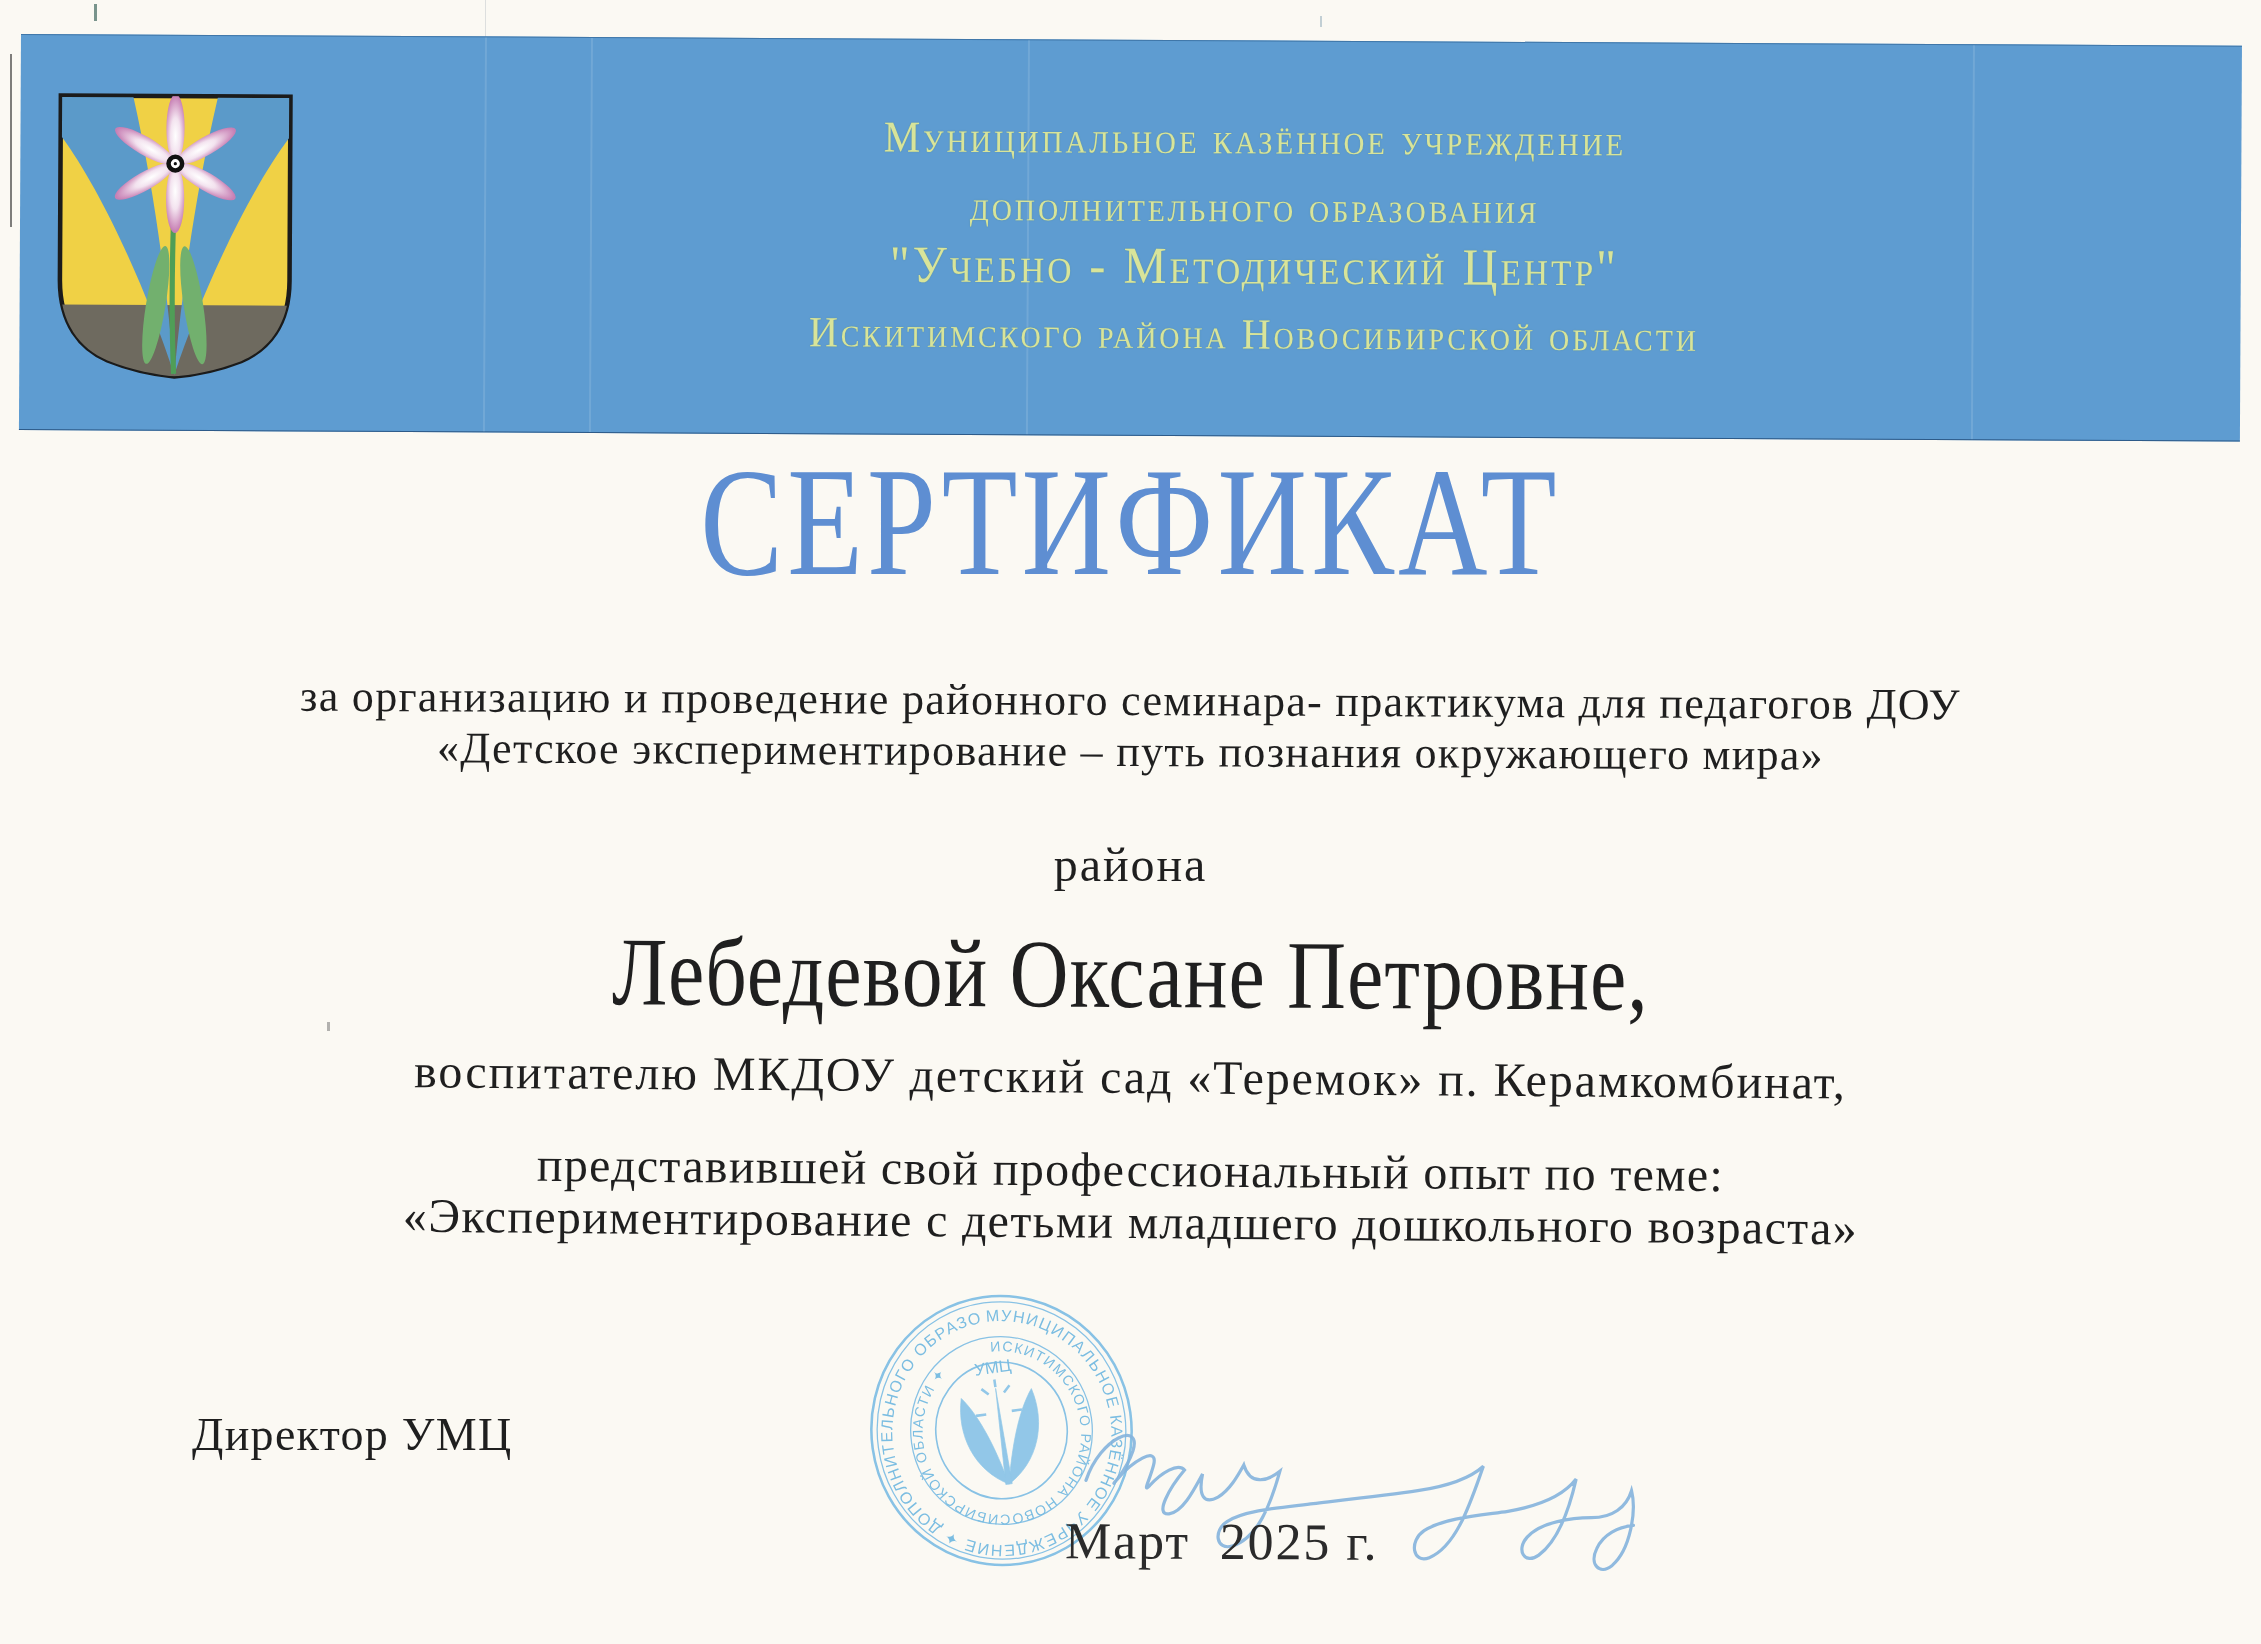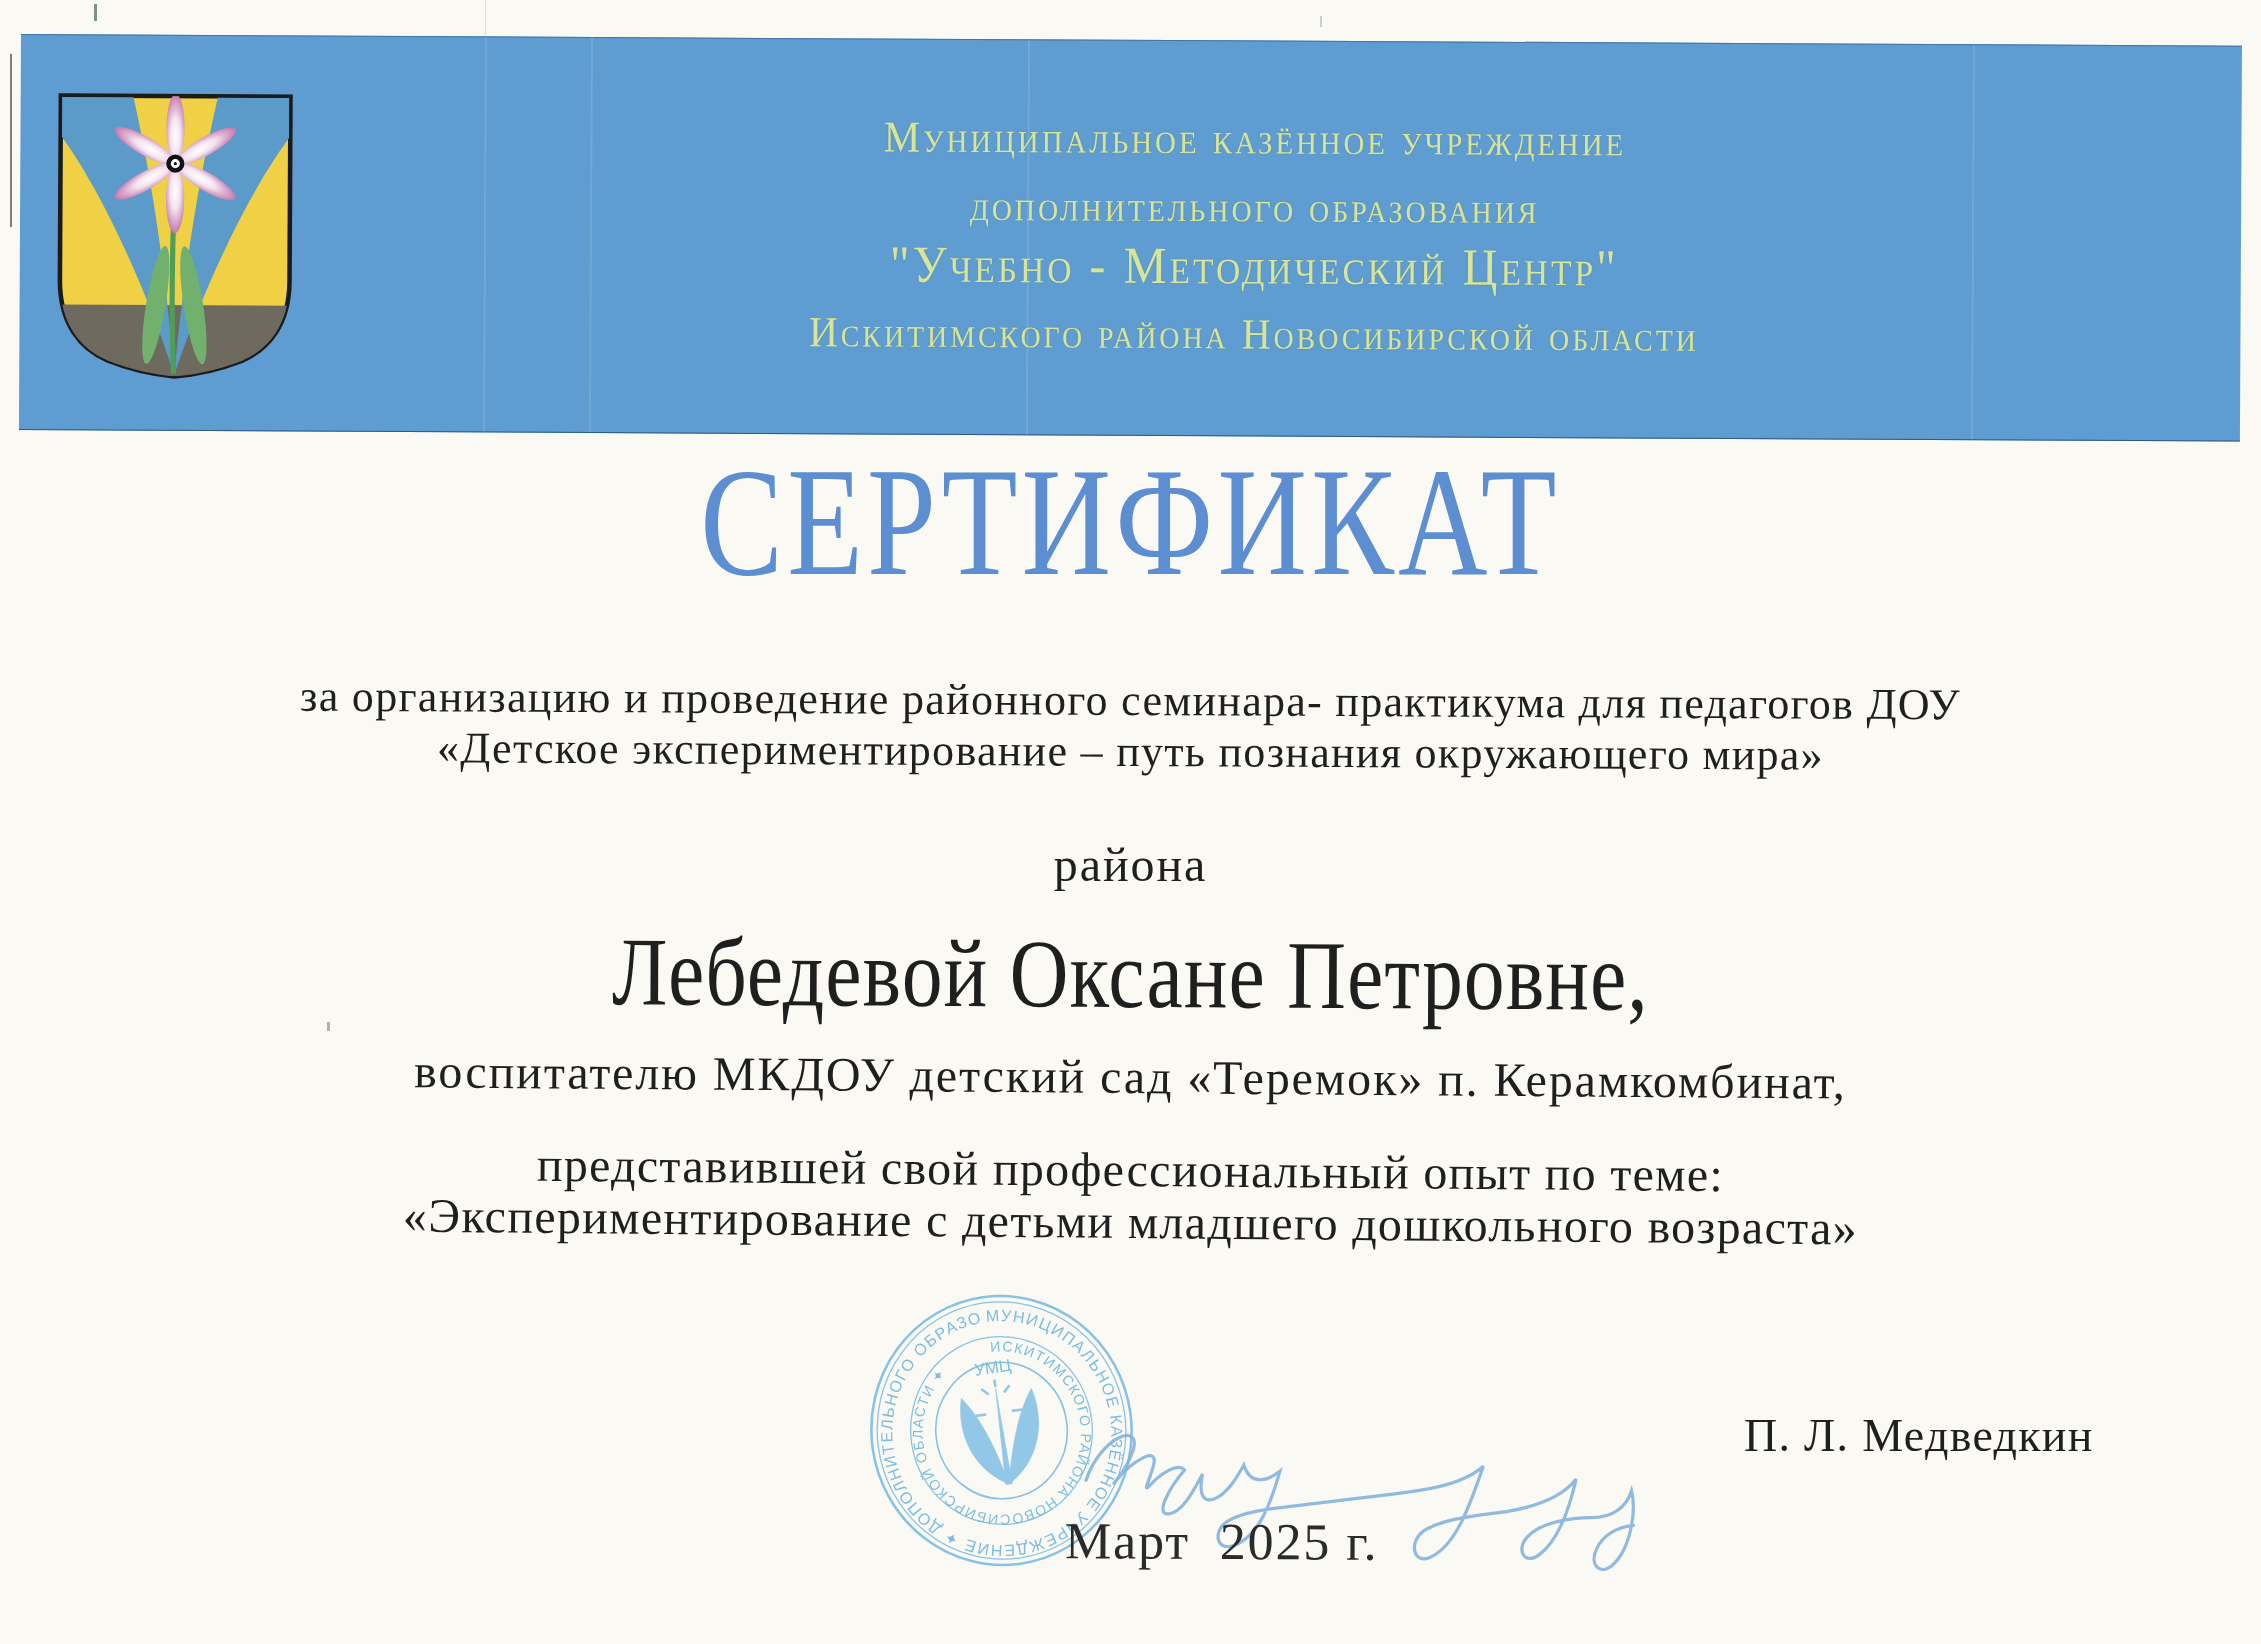--- a/index.html
+++ b/index.html
@@ -142,17 +142,17 @@
              C144,168 132,188 144,176 C162,156 188,140 198,152 C176,178 150,222 174,220
              C196,217 214,180 226,158 C219,192 228,206 250,194 C268,183 280,162 290,144
              C300,176 326,170 346,154 C332,204 312,258 272,270 C247,277 242,246 264,232
              C292,214 350,210 398,204 C458,197 520,190 560,184 C600,178 640,166 662,146
              C644,196 622,270 578,288 C552,298 546,262 570,246 C602,226 660,222 700,216
              C748,208 786,192 806,166 C796,210 778,262 748,284 C726,300 712,276 730,256
              C752,232 800,226 830,226 C862,226 884,210 892,184 C900,216 890,276 862,300
              C842,316 826,298 838,274 C848,252 872,240 895,238" fill="none" stroke="#85b4dd" stroke-width="5" stroke-linecap="round"></path>
   </svg>
 
-  <div class="t director-name">П. Л. Медведкин</div>
+  <div class="t director">Директор УМЦ</div>
   <div class="t date">Март  2025 г.</div>
 
 </div>
 
 
 </body></html>

